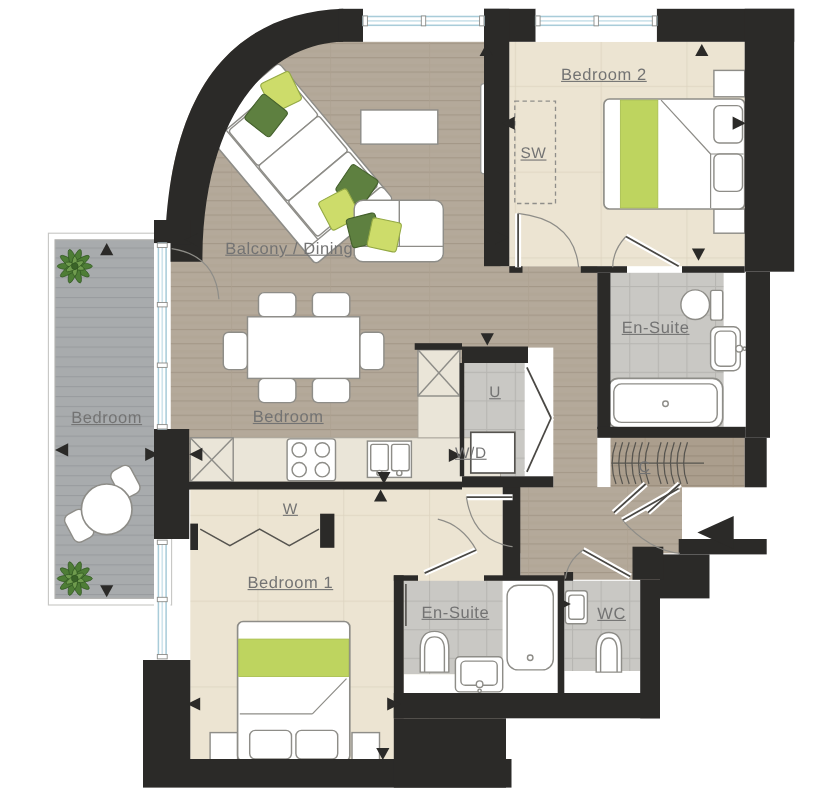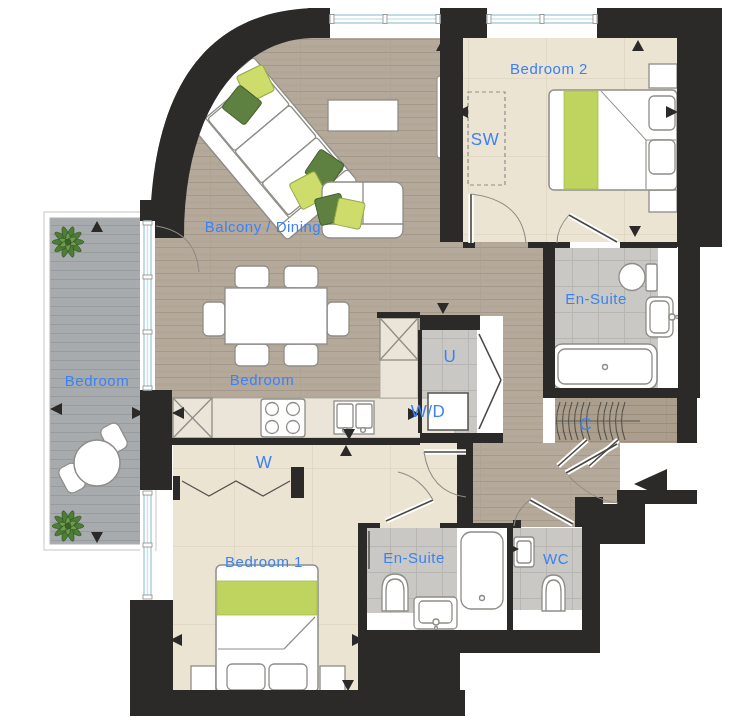--- a/index.html
+++ b/index.html
@@ -3,24 +3,24 @@
 <meta charset="utf-8">
 <style>
   html,body{margin:0;padding:0;background:#ffffff;}
   .plan{
     position:relative;width:746px;height:720px;background:#ffffff;
     font-family:"Liberation Sans", sans-serif;overflow:hidden;
   }
   .plan svg{position:absolute;left:0;top:0;}
   .lbl{
     position:absolute;transform:translate(-50%,-50%);
-    color:#3b82f6;letter-spacing:.5px;white-space:nowrap;line-height:1;
+    color:#737373;letter-spacing:.5px;white-space:nowrap;line-height:1;text-decoration:underline;
   }
   .lbl-md{font-size:15px;}
-  .lbl-sm{font-size:17px;}
+  .lbl-sm{font-size:14px;}
 </style>
 </head>
 <body>
 
 <div class="plan">
 <svg width="746" height="720" viewBox="0 0 746 720">
   <defs>
     <pattern id="wood" width="90" height="13" patternUnits="userSpaceOnUse">
       <rect width="90" height="13" fill="#b4a99a"></rect>
       <rect width="90" height="1" y="0" fill="#a49888"></rect>
@@ -387,21 +387,21 @@
     <polygon points="678,112 666,106 666,118"></polygon>
     <polygon points="462,216 450,210 450,222"></polygon>
     <polygon points="519,549 509,544 509,554"></polygon>
     <polygon points="634,484 667,469 667,499"></polygon>
   </g>
 </svg>
 
 <div class="lbl lbl-md" style="left:263px;top:226px">Balcony / Dining</div>
 <div class="lbl lbl-md" style="left:262px;top:379px">Bedroom</div>
 <div class="lbl lbl-md" style="left:97px;top:380px">Bedroom</div>
-<div class="lbl lbl-md" style="left:264px;top:561px">Bedroom 1</div>
+<div class="lbl lbl-md" style="left:264px;top:530px">Bedroom 1</div>
 <div class="lbl lbl-md" style="left:549px;top:68px">Bedroom 2</div>
 <div class="lbl lbl-md" style="left:596px;top:298px">En-Suite</div>
 <div class="lbl lbl-md" style="left:414px;top:557px">En-Suite</div>
 <div class="lbl lbl-md" style="left:556px;top:558px">WC</div>
 <div class="lbl lbl-sm" style="left:485px;top:139px">SW</div>
 <div class="lbl lbl-sm" style="left:450px;top:356px">U</div>
 <div class="lbl lbl-sm" style="left:428px;top:411px">W/D</div>
 <div class="lbl lbl-sm" style="left:264px;top:462px">W</div>
 <div class="lbl lbl-sm" style="left:586px;top:424px">C</div>
 </div>

